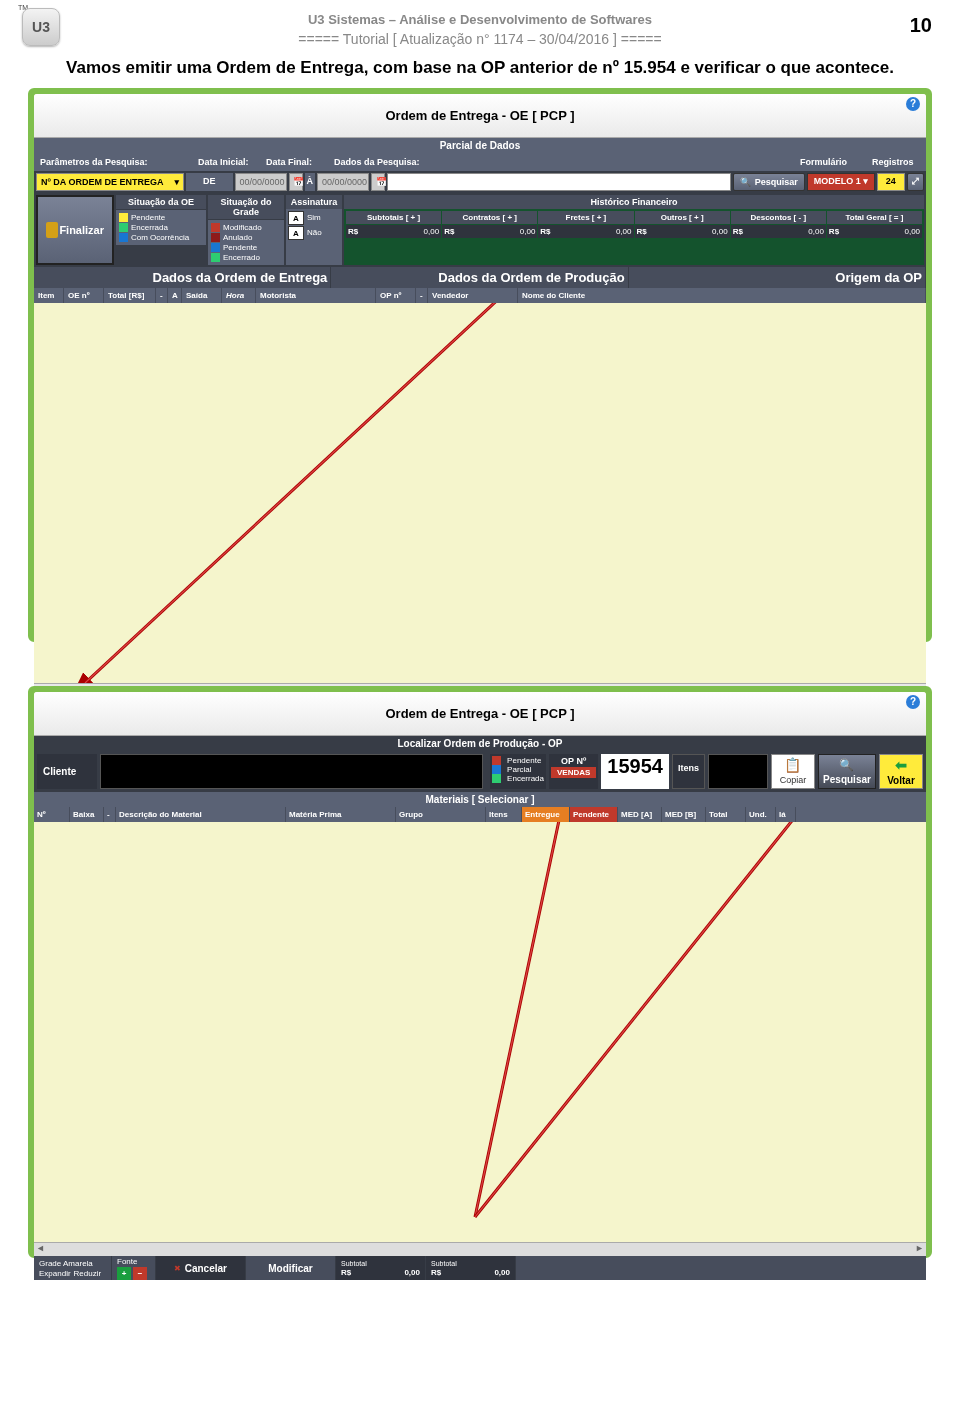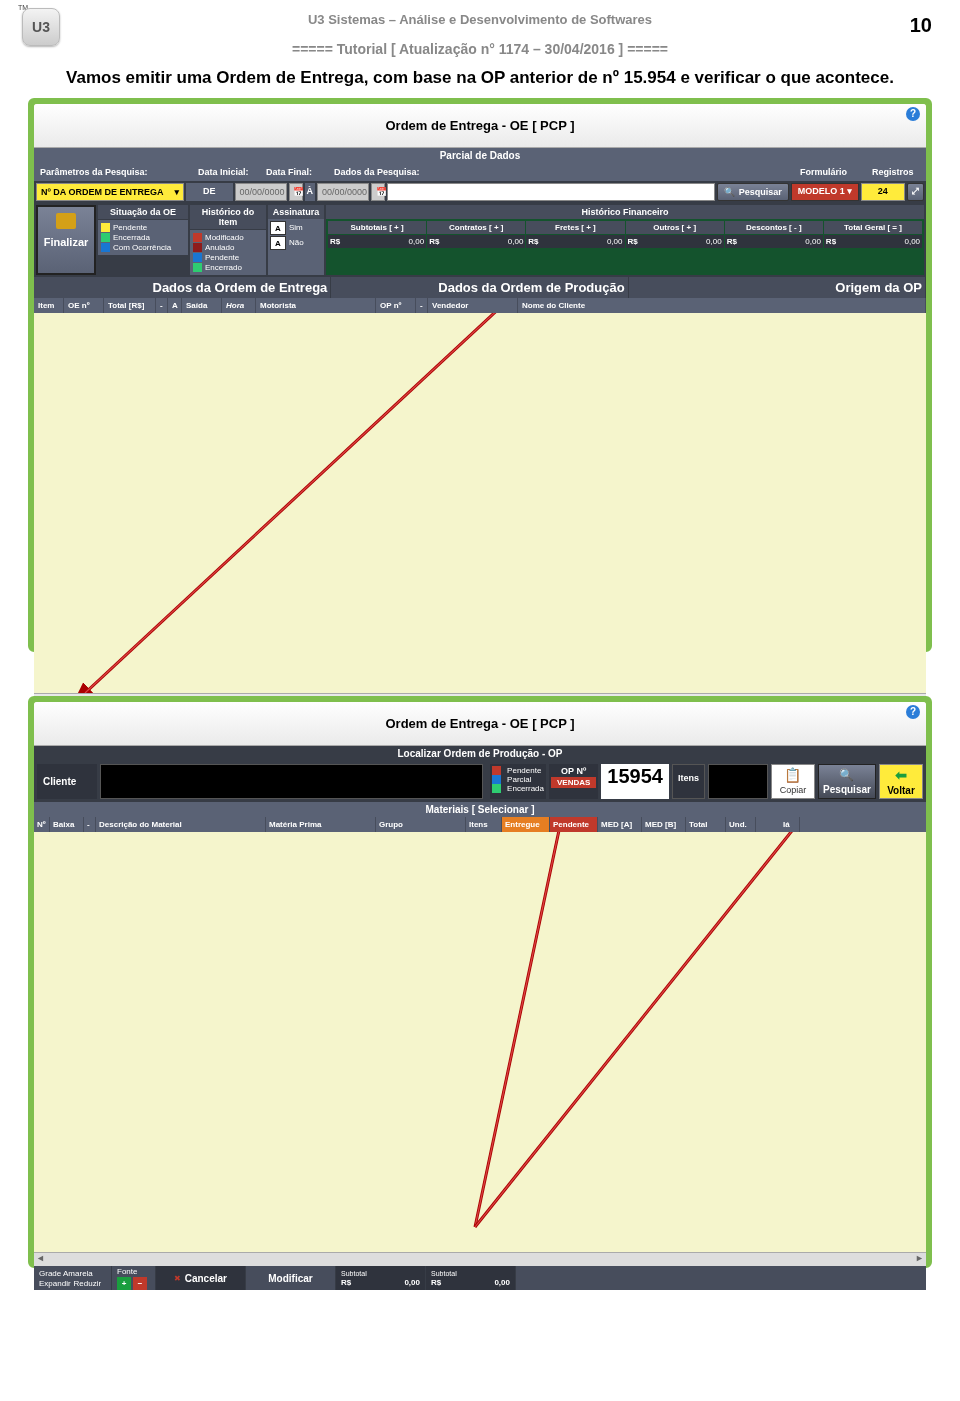--- a/index.html
+++ b/index.html
@@ -1,45 +1,45 @@
 <!DOCTYPE html>
 <html><head>
 <meta charset="utf-8">
 <style>
 *{box-sizing:border-box;margin:0;padding:0}
 body{font-family:Arial,Helvetica,sans-serif;background:#fff;width:960px}
 .pg{padding:12px 28px}
 .hdr{position:relative;text-align:center;color:#888}
 .hdr .t1{font-weight:bold;font-size:13px}
-.hdr .t2{font-weight:bold;font-size:14px;margin-top:14px}
+.hdr .t2{font-weight:normal;font-size:14px;margin-top:4px}
 .page-num{position:absolute;right:0;top:2px;font-size:20px;font-weight:bold;color:#000}
 .logo{position:absolute;left:-6px;top:-4px;width:38px;height:38px;border-radius:8px;background:linear-gradient(#f3f3f3,#ccc);border:1px solid #bbb;box-shadow:0 1px 2px rgba(0,0,0,.3)}
 .logo::after{content:"U3";position:absolute;inset:0;display:flex;align-items:center;justify-content:center;font-weight:bold;color:#555;font-size:14px}
 .tm{position:absolute;left:-10px;top:-8px;font-size:7px;color:#444}
 .intro{font-weight:bold;font-size:17px;text-align:center;margin:10px 0 8px;color:#000;line-height:1.35}
 .caption{font-weight:bold;font-size:17px;text-align:center;margin:14px 0 10px;color:#000}
 .shot{border:3px solid #7fbf4d;border-radius:6px;background:#7fbf4d;padding:3px;margin:4px 0 10px;position:relative}
 .shot-inner{background:#f5f5cc;border-radius:3px;position:relative}
 .win-title{background:linear-gradient(#fff,#eaeaea);border-bottom:1px solid #aaa;padding:14px 6px;font-size:13px;font-weight:bold;text-align:center;color:#000;border-radius:3px 3px 0 0;position:relative}
 .help-ic{position:absolute;right:6px;top:3px;width:14px;height:14px;border-radius:50%;background:#2b7dd8;color:#fff;font-size:10px;line-height:14px;text-align:center;font-weight:bold}
 .strip{background:#5a6275;color:#fff;font-size:10px;text-align:center;padding:2px;font-weight:bold}
 .strip.dk{background:#373c46}
 .row{display:flex;gap:2px;background:#373c46;padding:2px}
 .cell{background:#5a6275;color:#fff;font-size:9px;padding:2px 4px;font-weight:bold}
 .lbl{white-space:nowrap}
 .yel-inp{background:#ffeb3b;color:#000;font-size:9px;padding:2px 4px;height:18px;display:flex;align-items:center;font-weight:bold;border:1px solid #888}
 .gry-inp{background:#ccc;color:#666;font-size:9px;padding:2px 4px;height:18px;display:flex;align-items:center;border:1px solid #888}
 .wht-inp{background:#fff;color:#000;font-size:9px;padding:2px 4px;height:18px;border:1px solid #888;flex:1}
 .btn-p{background:linear-gradient(#7a8296,#5a6275);border:1px solid #333;border-radius:2px;color:#fff;font-size:9px;font-weight:bold;padding:3px 6px;display:flex;align-items:center;gap:3px}
 .red-pill{background:#c0392b;border:1px solid #333;color:#fff;font-size:9px;font-weight:bold;padding:2px 6px}
-.yel-sm{background:#ffeb3b;border:1px solid #888;color:#000;font-size:9px;font-weight:bold;padding:2px 16px}
+.yel-sm{background:#ffeb3b;border:1px solid #888;color:#000;font-size:9px;font-weight:bold;padding:2px 8px}
 .swatch{width:9px;height:9px;display:inline-block;margin-right:3px}
 .leg{display:flex;flex-direction:column;gap:1px;font-size:8px;color:#fff;background:#5a6275;padding:3px}
 .leg div{display:flex;align-items:center}
-.fin-btn{background:linear-gradient(#7a8296,#5a6275);border:2px solid #222;color:#fff;font-size:11px;font-weight:bold;padding:6px 8px;display:flex;flex-direction:column;align-items:center;gap:7px;width:60px}
+.fin-btn{background:linear-gradient(#7a8296,#5a6275);border:2px solid #222;color:#fff;font-size:11px;font-weight:bold;padding:6px 8px;display:flex;flex-direction:row;align-items:center;gap:1px;width:78px}
 .fin-btn .ic{width:20px;height:16px;background:#d4a017;border-radius:2px}
 .asig{background:#5a6275;padding:2px}
 .asig .r{display:flex;align-items:center;gap:3px;margin:1px 0}
 .asig .b{background:#fff;border:1px solid #333;width:16px;height:14px;color:#000;font-size:8px;font-weight:bold;text-align:center;line-height:14px}
 .hist{flex:1;background:#14532d;padding:2px}
 .hist-hdr{display:flex;gap:1px}
 .hist-hdr .h{flex:1;background:#474d5c;color:#fff;font-size:8px;text-align:center;padding:2px;font-weight:bold}
 .hist-vals{display:flex;gap:1px;margin-top:1px}
 .hist-vals .v{flex:1;display:flex;background:#2f333d;color:#fff;font-size:8px;padding:2px;align-items:center;justify-content:space-between}
 .grid-hdr3{display:flex;background:#474d5c}
@@ -143,21 +143,21 @@
      </div>
      <div style="display:flex;flex-direction:column;gap:1px;width:90px">
        <div class="cell" style="text-align:center;background:#474d5c">Situação da OE</div>
        <div class="leg" id="leg-oe">
               <div><span class="swatch" style="background:#ffeb3b"></span>Pendente</div>
               <div><span class="swatch" style="background:#2ecc71"></span>Encerrada</div>
               <div><span class="swatch" style="background:#1976d2"></span>Com Ocorrência</div>
             </div>
      </div>
      <div style="display:flex;flex-direction:column;gap:1px;width:76px">
-       <div class="cell" style="text-align:center;background:#474d5c">Histórico do Item</div>
+       <div class="cell" style="text-align:center;background:#474d5c">Situação do Grade</div>
        <div class="leg" id="leg-item">
               <div><span class="swatch" style="background:#c0392b"></span>Modificado</div>
               <div><span class="swatch" style="background:#8e1b1b"></span>Anulado</div>
               <div><span class="swatch" style="background:#1976d2"></span>Pendente</div>
               <div><span class="swatch" style="background:#2ecc71"></span>Encerrado</div>
             </div>
      </div>
      <div class="asig" style="width:56px">
        <div class="cell" style="text-align:center;background:#474d5c;margin:-2px -2px 2px">Assinatura</div>
        <div class="r">
@@ -308,34 +308,34 @@
             <span>Pesquisar</span>
           </div>
      <div class="volt-btn">
             <span class="ic">⬅</span>
             <span>Voltar</span>
           </div>
    </div>
 
    <div class="strip">Materiais [ Selecionar ]</div>
    <div class="s2-grid-hdr" id="s2cols">
-          <div style="width: 16px;">Nº</div>
+          <div style="width: 36px;">Nº</div>
           <div style="width: 34px;">Baixa</div>
           <div style="width: 12px;">-</div>
           <div style="width: 170px;">Descrição do Material</div>
           <div style="width: 110px;">Matéria Prima</div>
           <div style="width: 90px;">Grupo</div>
           <div style="width: 36px;">Itens</div>
           <div class="orange" style="width: 48px;">Entregue</div>
           <div class="redc" style="width: 48px;">Pendente</div>
           <div style="width: 44px;">MED [A]</div>
           <div style="width: 44px;">MED [B]</div>
           <div style="width: 40px;">Total</div>
           <div style="width: 30px;">Und.</div>
-          <div style="width: 20px; margin-left: 24px;">Iá</div>
+          <div style="width: 20px;">Iá</div>
         </div>
    <div class="s2-body">
      <svg class="anno" width="100%" height="100%" viewBox="0 0 890 420">
        <defs>
               <marker id="ah2" markerWidth="10" markerHeight="10" refX="2" refY="3" orient="auto">
                 <path d="M0,0 L0,6 L8,3 z" fill="#a00"></path>
               </marker>
             </defs>
        <line x1="440" y1="395" x2="530" y2="-30" stroke="#a00" stroke-width="3" marker-end="url(#ah2)"></line>
        <line x1="440" y1="395" x2="530" y2="-30" stroke="#d44" stroke-width="1.2"></line>

